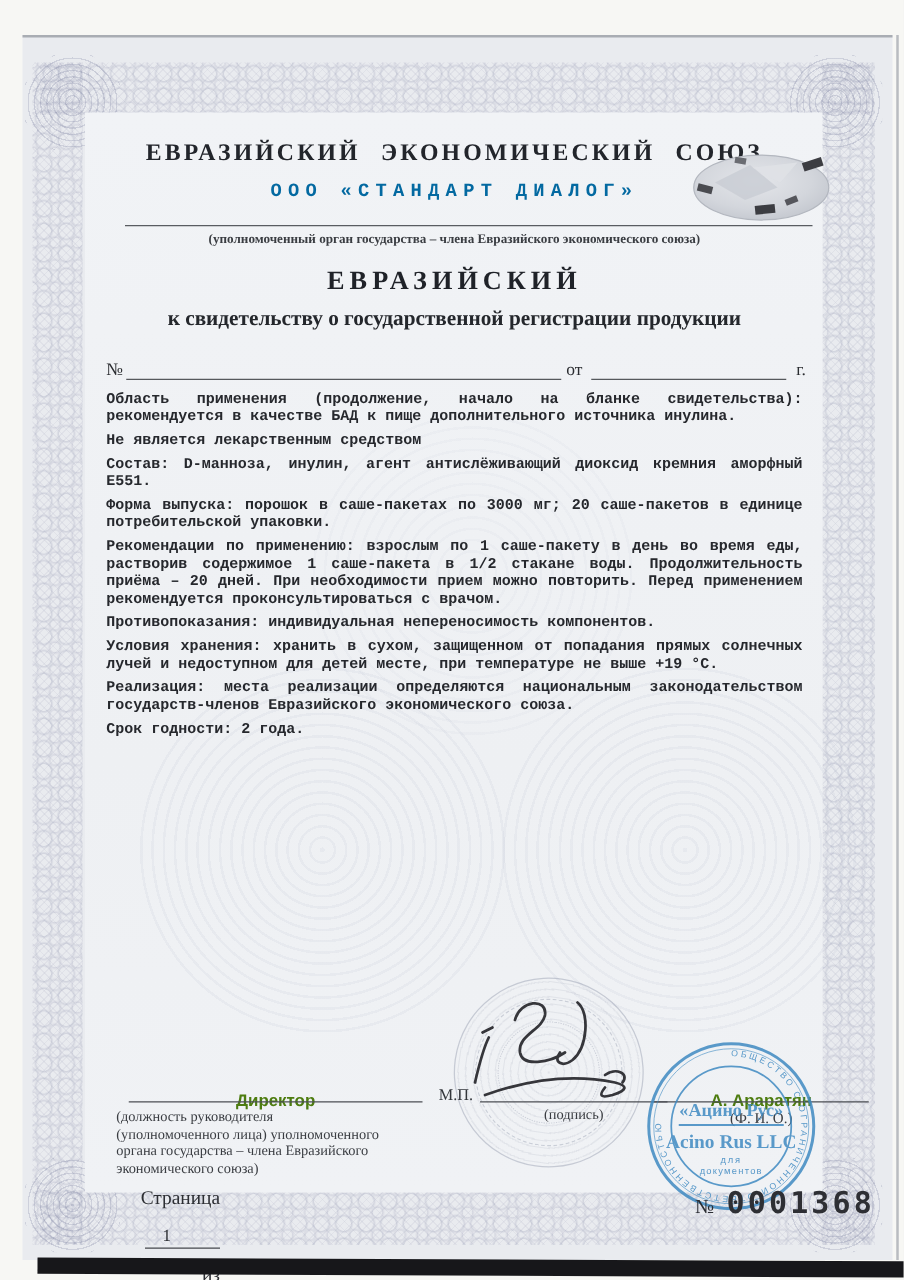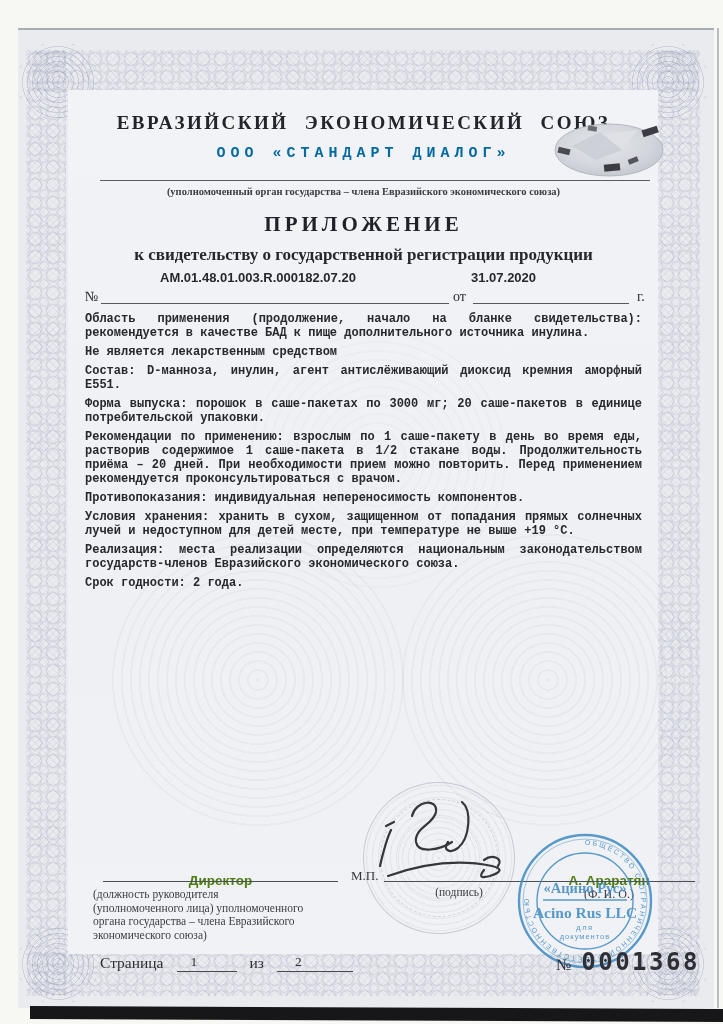--- a/index.html
+++ b/index.html
@@ -84,21 +84,21 @@
      border:1px dashed rgba(118,126,150,.30);}
   .ghost-stamp::after{content:"";position:absolute;inset:34px;border-radius:50%;
      border:1px dotted rgba(118,126,150,.28);}
 
   .signature-svg{position:absolute;left:348px;top:760px;}
   .emblem{position:absolute;left:534px;top:90px;}
   .blue-stamp{position:absolute;left:497px;top:801px;opacity:.85;}
 
   
   .pagerow{position:absolute;left:82px;top:920px;font-size:15.5px;color:#2c2e33;
-           display:flex;align-items:flex-end;gap:13px;height:22px;}
+           display:flex;align-items:flex-end;gap:13px;height:22px;flex-direction:column;}
   .blank{border-bottom:1.5px solid #45484d;text-align:center;font-size:13.5px;padding-bottom:1px;}
   .blank-1{width:46px;text-align:left;padding-left:14px;} .blank-2{width:58px;text-align:left;padding-left:18px;}
   .docnum{position:absolute;left:538px;top:918px;display:flex;align-items:baseline;gap:10px;color:#2b2d32;}
   .docnum .no{font-size:16px;}
   .docnum .digits{font-family:"DejaVu Sans Mono",monospace;font-weight:bold;font-size:24px;
                   letter-spacing:2.5px;color:#2e2f34;}
 </style>
 </head>
 <body>
 
@@ -134,27 +134,23 @@
       <ellipse cx="57" cy="30" rx="54" ry="26" fill="url(#hg)" stroke="#b3b7bf" stroke-width="1"></ellipse>
       <path d="M20,26 L48,12 L70,30 L44,40 Z" fill="#c8ccd3" opacity=".8"></path>
       <path d="M50,14 L86,10 L72,26 Z" fill="#dfe1e6" opacity=".9"></path>
       <rect x="90" y="8" width="16" height="7" fill="#3c3d42" transform="rotate(-18 98 11)"></rect>
       <rect x="6" y="28" width="12" height="6" fill="#4a4b50" transform="rotate(14 12 31)"></rect>
       <rect x="52" y="44" width="16" height="7" fill="#3c3d42" transform="rotate(-6 60 47)"></rect>
       <rect x="36" y="6" width="9" height="5" fill="#6a6c72" transform="rotate(10 40 8)"></rect>
       <rect x="76" y="38" width="10" height="5" fill="#55565c" transform="rotate(-22 81 40)"></rect>
     </svg>
 
-    <div class="doc-title ctr">ПРИЛОЖЕНИЕ</div>
+    <div class="doc-title ctr">ЕВРАЗИЙСКИЙ</div>
     <div class="doc-subtitle ctr">к свидетельству о государственной регистрации продукции</div>
 
-    <div class="numrow-vals">
-      <span class="code-val">АМ.01.48.01.003.R.000182.07.20</span>
-      <span class="date-val">31.07.2020</span>
-    </div>
     <div class="numrow">
       <span class="no-label">№</span>
       <span class="uline ul1"></span>
       <span class="ot-label">от</span>
       <span class="uline ul2"></span>
       <span class="g-label">г.</span>
     </div>
 
     <div class="bodytext">
       <p>Область применения (продолжение, начало на бланке свидетельства): рекомендуется в качестве БАД к пище дополнительного источника инулина.</p>

